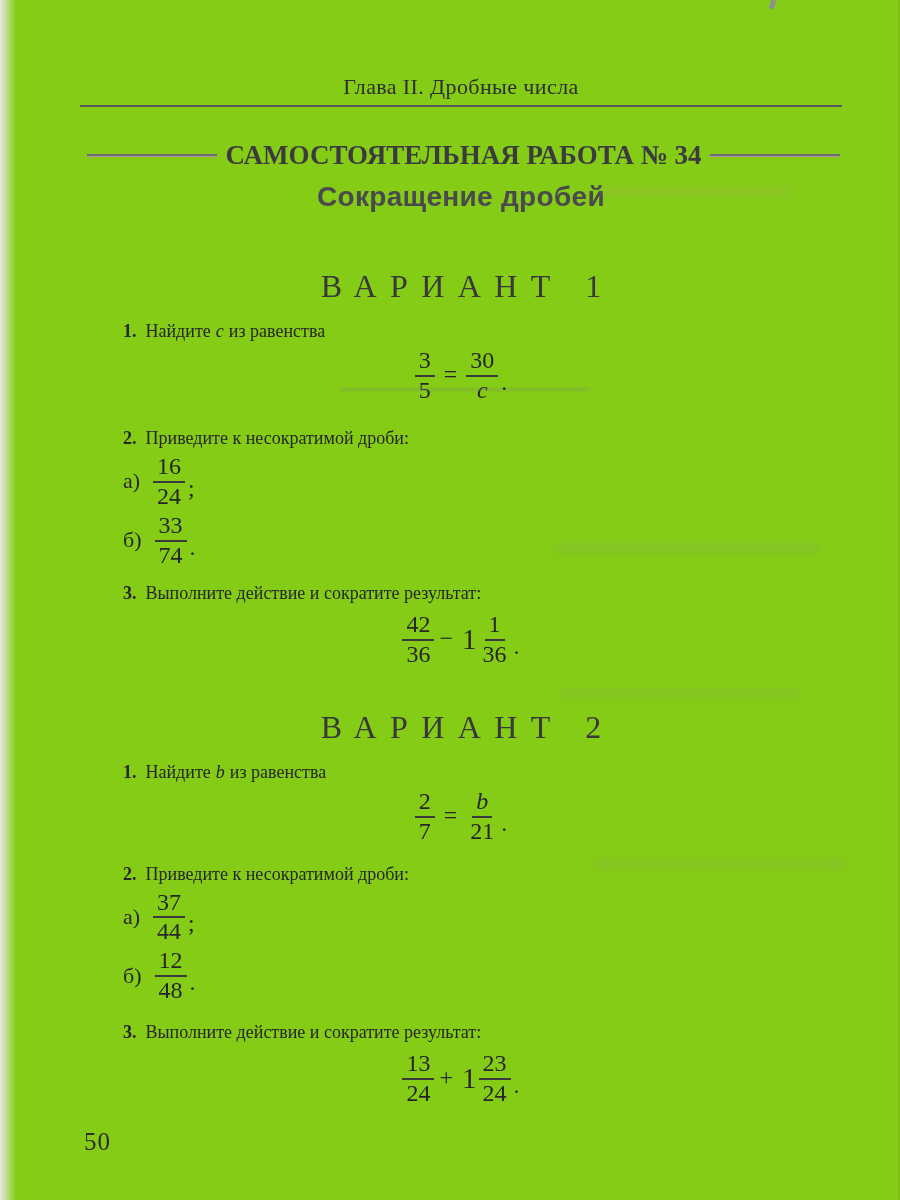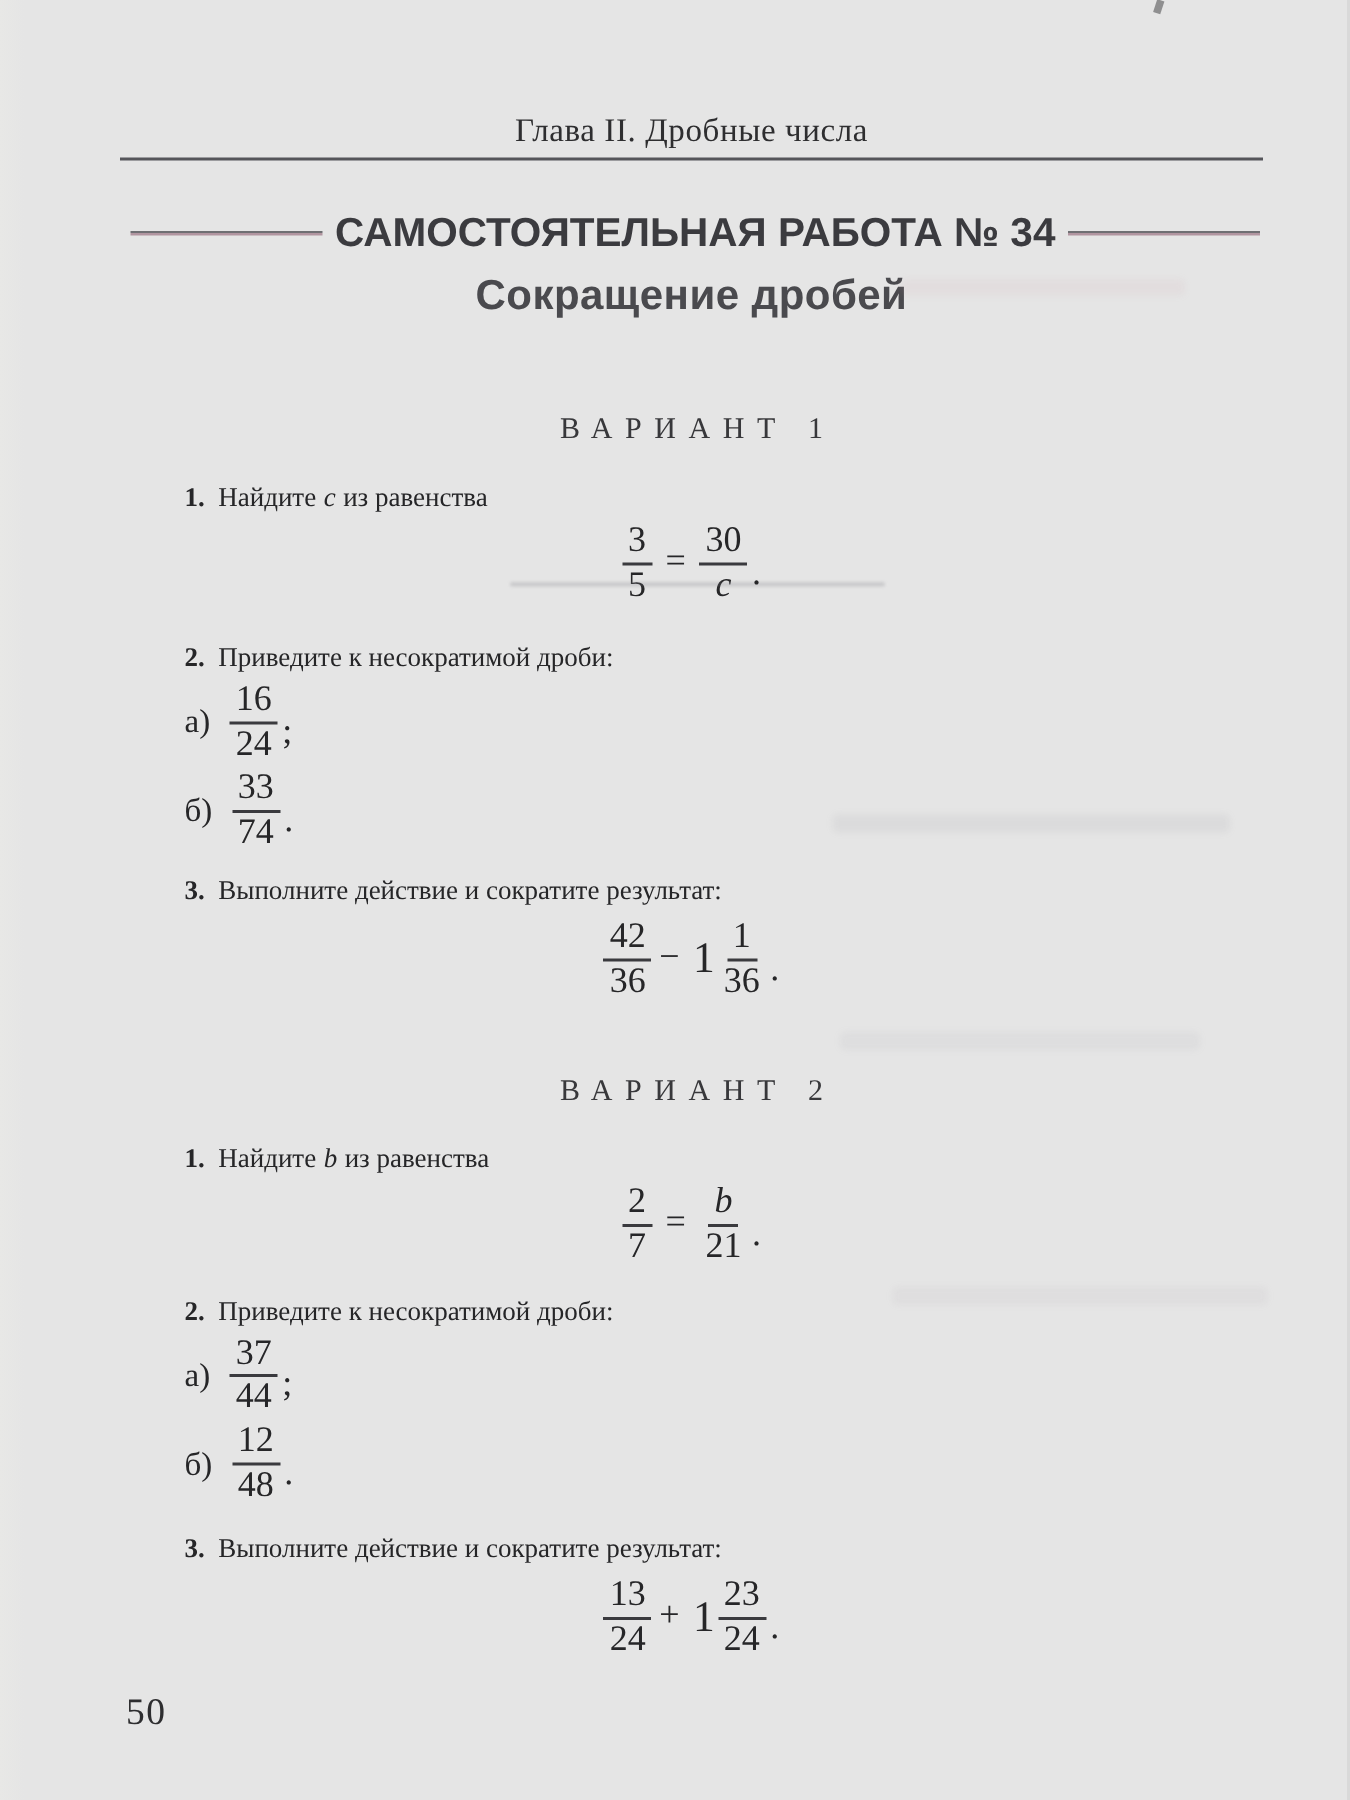--- a/index.html
+++ b/index.html
@@ -1,17 +1,17 @@
 <!DOCTYPE html>
 <html><head>
 <meta charset="utf-8">
 <style>
   html,body{margin:0;padding:0;background:#ffffff;}
   .page{
-    position:relative;width:900px;height:1200px;background:#e5e5e5;overflow:hidden;
+    position:relative;width:900px;height:1200px;background:#84cc16;overflow:hidden;
     font-family:"Liberation Serif", serif;color:#2b2b2d;
   }
   
   .edge-left{position:absolute;left:0;top:0;width:16px;height:1200px;
     background:linear-gradient(to right,#e8e8e6,rgba(255,255,255,0));}
   .edge-right{position:absolute;right:0;top:0;width:2px;height:1200px;background:rgba(0,0,0,0.05);}
   .speck{position:absolute;left:770px;top:0;width:5px;height:9px;background:#8f8f90;transform:rotate(18deg);}
   .ghost{position:absolute;filter:blur(2px);border-radius:4px;}
   .g1{left:340px;top:388px;width:250px;height:3px;background:rgba(125,125,132,0.25);filter:blur(1px);}
   .g2{left:600px;top:186px;width:190px;height:11px;background:rgba(205,160,170,0.10);}
@@ -21,27 +21,27 @@
 
   
   .running-head{padding-top:75px;margin:0 58px 0 80px;text-align:center;
     font-size:22px;line-height:24px;letter-spacing:0.4px;color:#2e2e30;}
   .head-rule{height:2px;background:#55555a;margin:6px 58px 0 80px;}
 
   
   .title-row{display:flex;align-items:center;margin:32px 60px 0 87px;}
   .title-line{flex:1;height:3px;
     background:linear-gradient(to bottom,#6f6f73 0 55%,#b195a0 55% 100%);}
-  .title-text{margin:0 8px;font-family:Liberation Sans, sans-serif;font-weight:bold;
+  .title-text{margin:0 8px;font-family:Liberation Serif, serif;font-weight:bold;
     font-size:27px;line-height:33px;color:#3b3b3f;white-space:nowrap;}
   .subtitle{margin:9px 58px 0 80px;text-align:center;font-family:Liberation Sans, sans-serif;
     font-weight:bold;font-size:28px;line-height:32px;letter-spacing:0.3px;color:#4a4a4e;}
 
   
-  .variant-heading{margin:60px 58px 0 80px;text-align:center;font-size:20px;line-height:26px;
+  .variant-heading{margin:60px 58px 0 80px;text-align:center;font-size:32px;line-height:26px;
     letter-spacing:0.42em;text-indent:0.42em;color:#38383b;}
   .variant-heading.v2{margin-top:47px;}
 
   
   .problem{margin:19px 58px 0 123px;font-size:18px;line-height:26px;color:#262628;}
   .problem .num{font-weight:bold;margin-right:9px;}
   .problem .var{font-style:italic;margin:0 5px;}
   .m-p2{margin-top:22px;}
   .m-p3{margin-top:12px;}
   .m-p2v2{margin-top:17px;}

